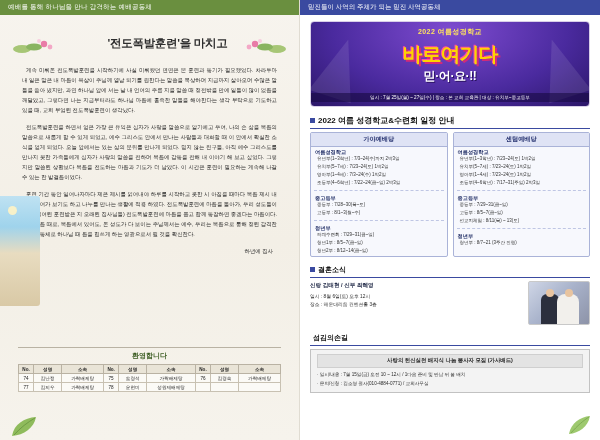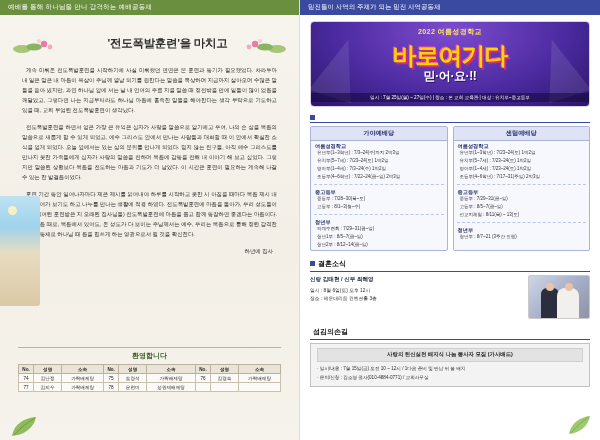--- a/index.html
+++ b/index.html
@@ -147,21 +147,21 @@
   }
   .banner .topline {
     position: absolute; top: 5px; left: 0; right: 0;
     text-align: center;
     font-size: 7px; color: #ffe45e; font-weight: bold;
     letter-spacing: .4px;
   }
   .banner .maintitle {
     position: absolute; top: 22px; left: 0; right: 0;
     text-align: center;
-    font-size: 24px;
+    font-size: 20px;
     font-weight: bold;
     color: #ffd400;
     letter-spacing: -1px;
     text-shadow: 2px 2px 0 #d12a7a, -1px -1px 0 #ff4fa3;
     line-height: 1;
   }
   .banner .subtitle {
     position: absolute; top: 46px; left: 0; right: 0;
     text-align: center;
     font-size: 12px; color: #ffffff; font-weight: bold;
@@ -386,20 +386,21 @@
       <div class="spot l"></div>
       <div class="spot r"></div>
       <div class="topline">2022 여름성경학교</div>
       <div class="maintitle">바로여기다</div>
       <div class="subtitle">믿·어·요·!!</div>
       <div class="footline">일시 : 7월 25일(월) ~ 27일(수)  |  장소 : 본 교회 교육관  |  대상 : 유치부~중고등부</div>
     </div>
 
     <div class="sec-title">
       <span class="sq"></span>
+      <span>2022 여름 성경학교&amp;수련회 일정 안내</span>
     </div>
 
     <div class="two-col">
       <div class="col">
         <div class="col-head">가야예배당</div>
         <div class="grp">여름성경학교</div>
         <div class="row">유년부(1~3학년) : 7/3~24(수)까지 2박3일</div>
         <div class="row">유치부(5~7세) : 7/23~24(토) 1박2일</div>
         <div class="row">영아부(1~4세) : 7/3~24(수) 1박2일</div>
         <div class="row">초등부(4~6학년) : 7/22~24(금~일) 2박3일</div>

